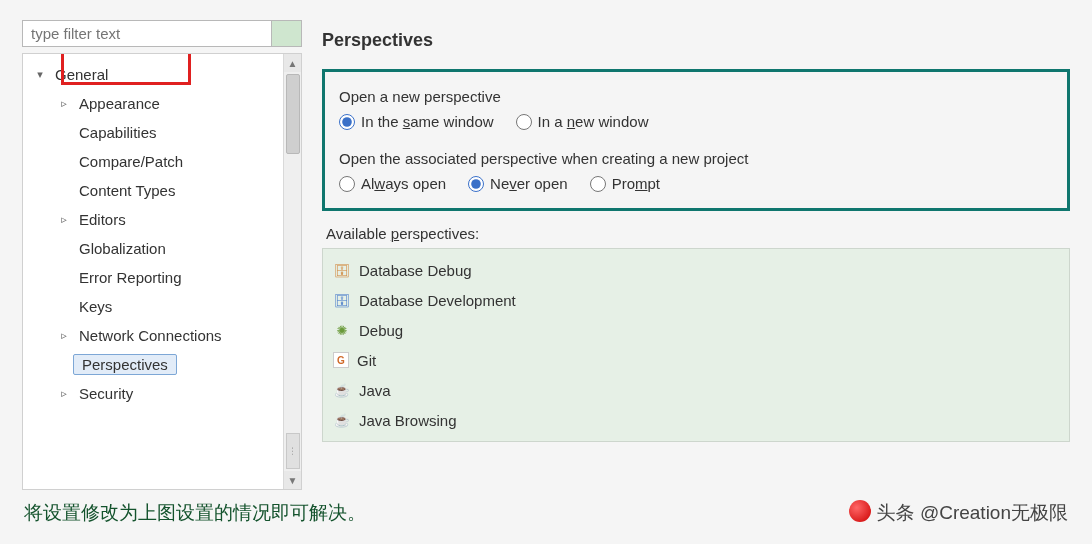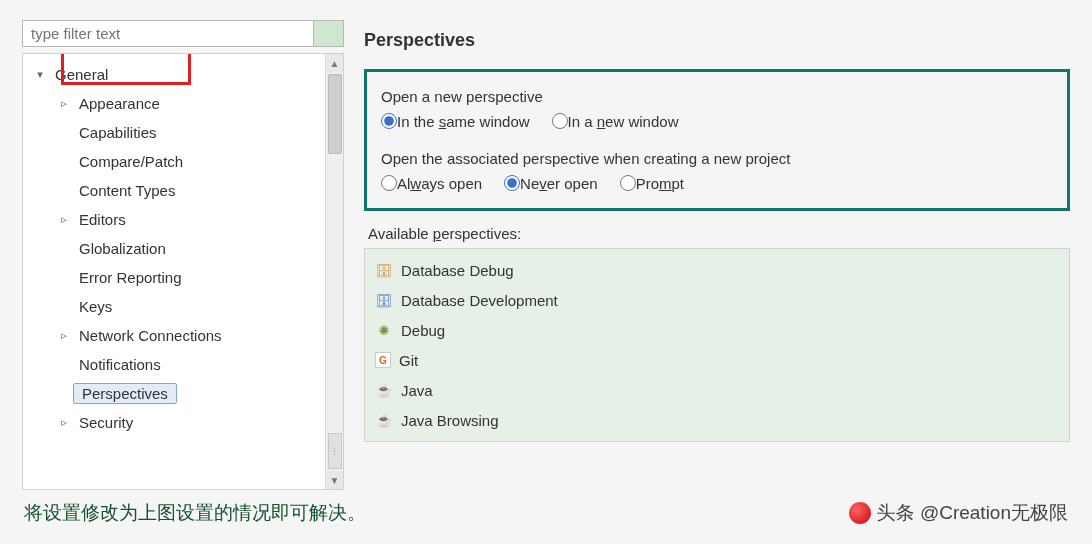--- a/index.html
+++ b/index.html
@@ -11,21 +11,21 @@
     background: #f5f5f5;
     color: #333;
   }
   .app {
     display: flex;
     padding: 20px 22px 0 22px;
     gap: 20px;
     height: 490px;
   }
   .sidebar {
-    width: 322px;
+    width: 280px;
     display: flex;
     flex-direction: column;
   }
   .filter-row { display: flex; gap: 0; margin-bottom: 6px; }
   .filter-input {
     flex: 1;
     border: 1px solid #b8b8b8;
     padding: 4px 8px;
     font-family: inherit;
     font-size: 15px;
@@ -115,21 +115,21 @@
     font-size: 18px; font-weight: bold;
     margin: 10px 0 18px 0;
   }
   .group-red {
     border: 3px solid #0f766e;
     padding: 16px 14px 16px 14px;
     margin-bottom: 14px;
   }
   .group-label { margin-bottom: 8px; }
   .radio-row { display: flex; gap: 8px; align-items: center; flex-wrap: wrap; }
-  .radio-row label { display: flex; align-items: flex-start; margin-right: 14px; }
+  .radio-row label { display: flex; align-items: center; gap: 6px; margin-right: 14px; }
   input[type=radio] { width: 16px; height: 16px; accent-color: #3a70c8; }
   .spacer { height: 20px; }
 
   .avail-label { margin: 8px 0 6px 4px; }
   .persp-list {
     border: 1px solid #cdd6cd;
     background: #e6f0e6;
     padding: 6px 8px;
   }
   .persp-item {
@@ -144,21 +144,21 @@
   }
 
   .footer {
     display: flex;
     align-items: center;
     justify-content: space-between;
     padding: 10px 24px 0 24px;
     font-family: sans-serif;
   }
   .footer-left { font-size: 19px; color: #14532d; }
-  .footer-right { font-size: 19px; color: #444; display:flex; align-items:center; gap:6px;}
+  .footer-right { font-size: 19px; color: #444; display:flex; align-items:flex-start; gap:6px;}
   .wm-icon {
     width: 22px; height: 22px; border-radius: 50%;
     background: radial-gradient(circle at 35% 35%, #f66,#c00);
     display:inline-block;
   }
   .ul { text-decoration: underline; text-decoration-thickness:1px; }
 </style>
 </head>
 <body>
 
@@ -204,24 +204,20 @@
           <span class="tree-label">Error Reporting</span>
         </div>
         <div class="tree-item indent-1">
           <span class="arrow"></span>
           <span class="tree-label">Keys</span>
         </div>
         <div class="tree-item indent-1">
           <span class="arrow">▹</span>
           <span class="tree-label">Network Connections</span>
         </div>
-        <div class="tree-item indent-1">
-          <span class="arrow"></span>
-          <span class="tree-label">Notifications</span>
-        </div>
         <div class="tree-item indent-1 tree-selected">
           <span class="arrow"></span>
           <span class="tree-label">Perspectives</span>
           <span class="highlight-box" style="left:38px;top:-3px;width:130px;height:34px;"></span>
         </div>
         <div class="tree-item indent-1">
           <span class="arrow">▹</span>
           <span class="tree-label">Security</span>
         </div>
       </div>

